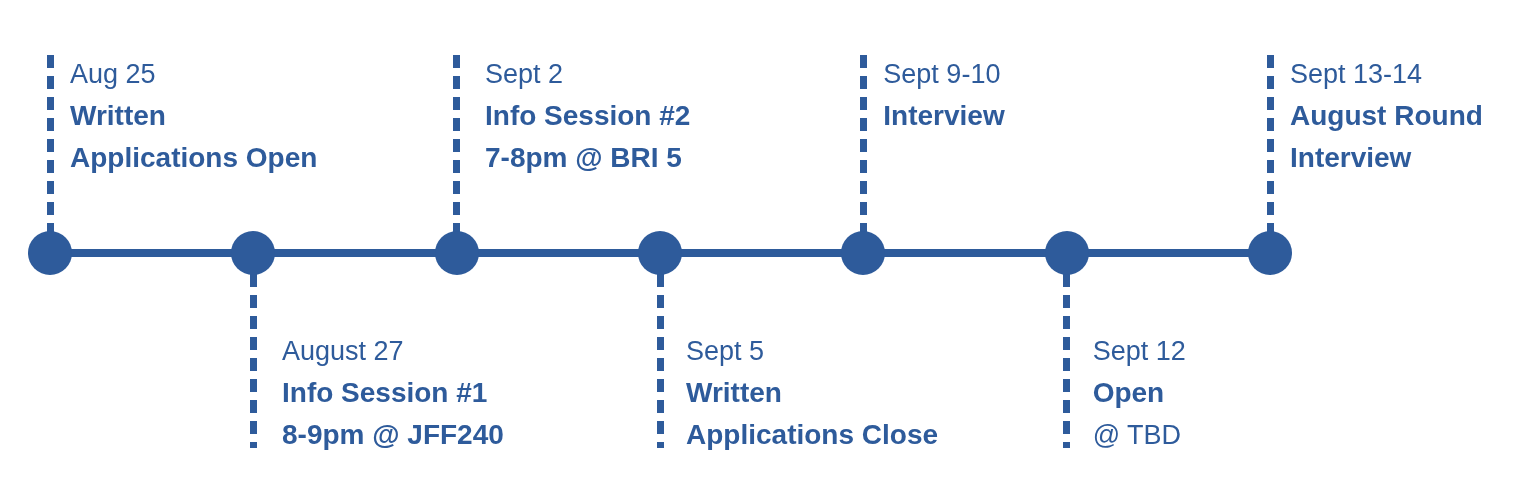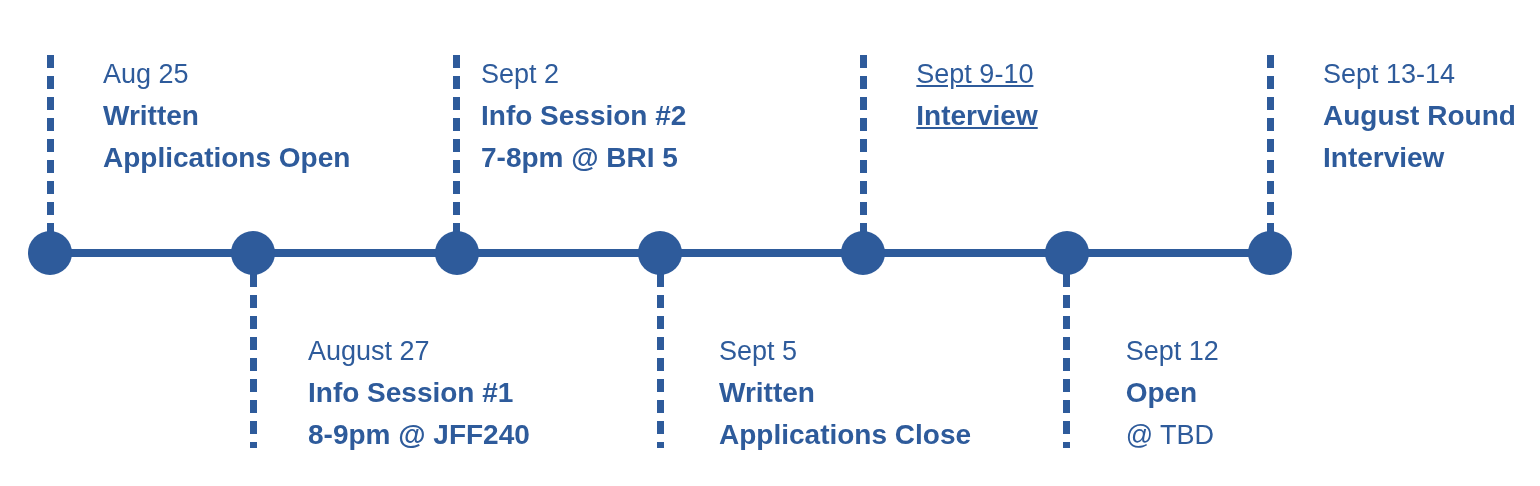--- a/index.html
+++ b/index.html
@@ -26,21 +26,20 @@
     height: 44px;
     border-radius: 50%;
   }
   .connector {
     position: absolute;
     width: 7px;
   }
   .event-label {
     position: absolute;
     white-space: nowrap;
-    margin-left: 33px;
   }
   .event-date {
     display: block;
     font-size: 27px;
     font-weight: 400;
     line-height: 42px;
   }
   .event-line {
     display: block;
     font-size: 28px;
@@ -60,42 +59,42 @@
   <div id="events">
       <div class="connector" style="left: 46.5px; background: repeating-linear-gradient(rgb(46, 91, 155) 0px, rgb(46, 91, 155) 13px, transparent 13px, transparent 21px); top: 55px; height: 178px;"></div>
       <div class="node" style="left: 28px; top: 231px; background: rgb(46, 91, 155);"></div>
       <div class="event-label" style="left: 70px; top: 53px; color: rgb(46, 91, 155);">
         <span class="event-date">Aug 25</span>
         <span class="event-line">Written</span>
         <span class="event-line">Applications Open</span>
       </div>
       <div class="connector" style="left: 249.833px; background: repeating-linear-gradient(rgb(46, 91, 155) 0px, rgb(46, 91, 155) 13px, transparent 13px, transparent 21px); top: 274px; height: 174px;"></div>
       <div class="node" style="left: 231.333px; top: 231px; background: rgb(46, 91, 155);"></div>
-      <div class="event-label" style="left: 275px; top: 330px; color: rgb(46, 91, 155);">
+      <div class="event-label" style="left: 282px; top: 330px; color: rgb(46, 91, 155);">
         <span class="event-date">August 27</span>
         <span class="event-line">Info Session #1</span>
         <span class="event-line">8-9pm @ JFF240</span>
       </div>
       <div class="connector" style="left: 453.167px; background: repeating-linear-gradient(rgb(46, 91, 155) 0px, rgb(46, 91, 155) 13px, transparent 13px, transparent 21px); top: 55px; height: 178px;"></div>
       <div class="node" style="left: 434.667px; top: 231px; background: rgb(46, 91, 155);"></div>
-      <div class="event-label" style="left: 448px; top: 53px; color: rgb(46, 91, 155);">
+      <div class="event-label" style="left: 485px; top: 53px; color: rgb(46, 91, 155);">
         <span class="event-date">Sept 2</span>
         <span class="event-line">Info Session #2</span>
         <span class="event-line">7-8pm @ BRI 5</span>
       </div>
       <div class="connector" style="left: 656.5px; background: repeating-linear-gradient(rgb(46, 91, 155) 0px, rgb(46, 91, 155) 13px, transparent 13px, transparent 21px); top: 274px; height: 174px;"></div>
       <div class="node" style="left: 638px; top: 231px; background: rgb(46, 91, 155);"></div>
       <div class="event-label" style="left: 686px; top: 330px; color: rgb(46, 91, 155);">
         <span class="event-date">Sept 5</span>
         <span class="event-line">Written</span>
         <span class="event-line">Applications Close</span>
       </div>
       <div class="connector" style="left: 859.833px; background: repeating-linear-gradient(rgb(46, 91, 155) 0px, rgb(46, 91, 155) 13px, transparent 13px, transparent 21px); top: 55px; height: 178px;"></div>
       <div class="node" style="left: 841.333px; top: 231px; background: rgb(46, 91, 155);"></div>
-      <div class="event-label" style="left: 883.333px; top: 53px; color: rgb(46, 91, 155); text-decoration: underline;">
+      <div class="event-label" style="left: 883.333px; top: 53px; color: rgb(46, 91, 155);">
         <span class="event-date">Sept 9-10</span>
         <span class="event-line">Interview</span>
       </div>
       <div class="connector" style="left: 1063.17px; background: repeating-linear-gradient(rgb(46, 91, 155) 0px, rgb(46, 91, 155) 13px, transparent 13px, transparent 21px); top: 274px; height: 174px;"></div>
       <div class="node" style="left: 1044.67px; top: 231px; background: rgb(46, 91, 155);"></div>
       <div class="event-label" style="left: 1092.67px; top: 330px; color: rgb(46, 91, 155);">
         <span class="event-date">Sept 12</span>
         <span class="event-line">Open</span>
         <span class="event-line regular">@ TBD</span>
       </div>

